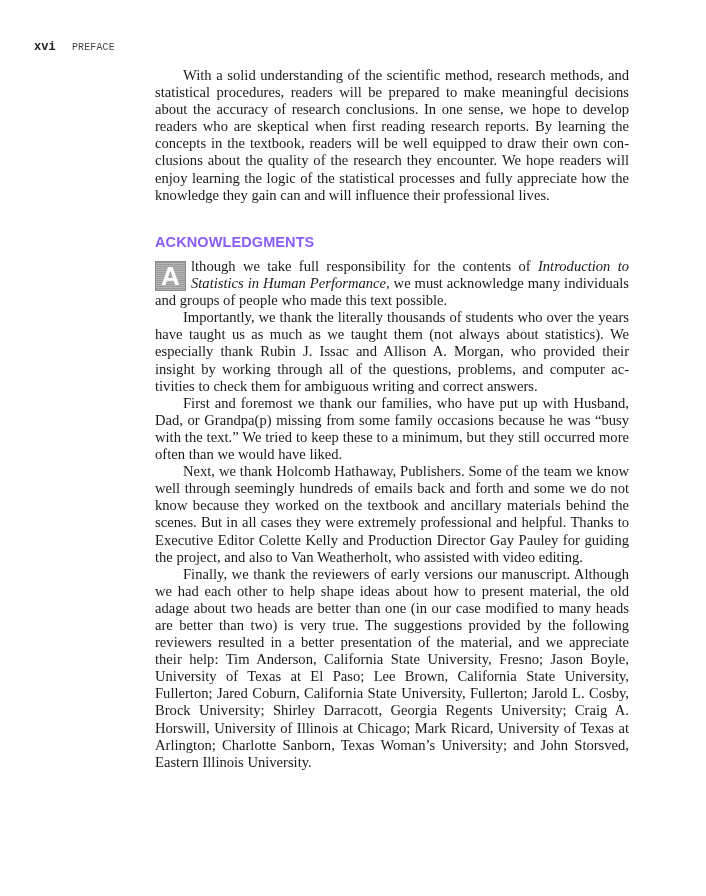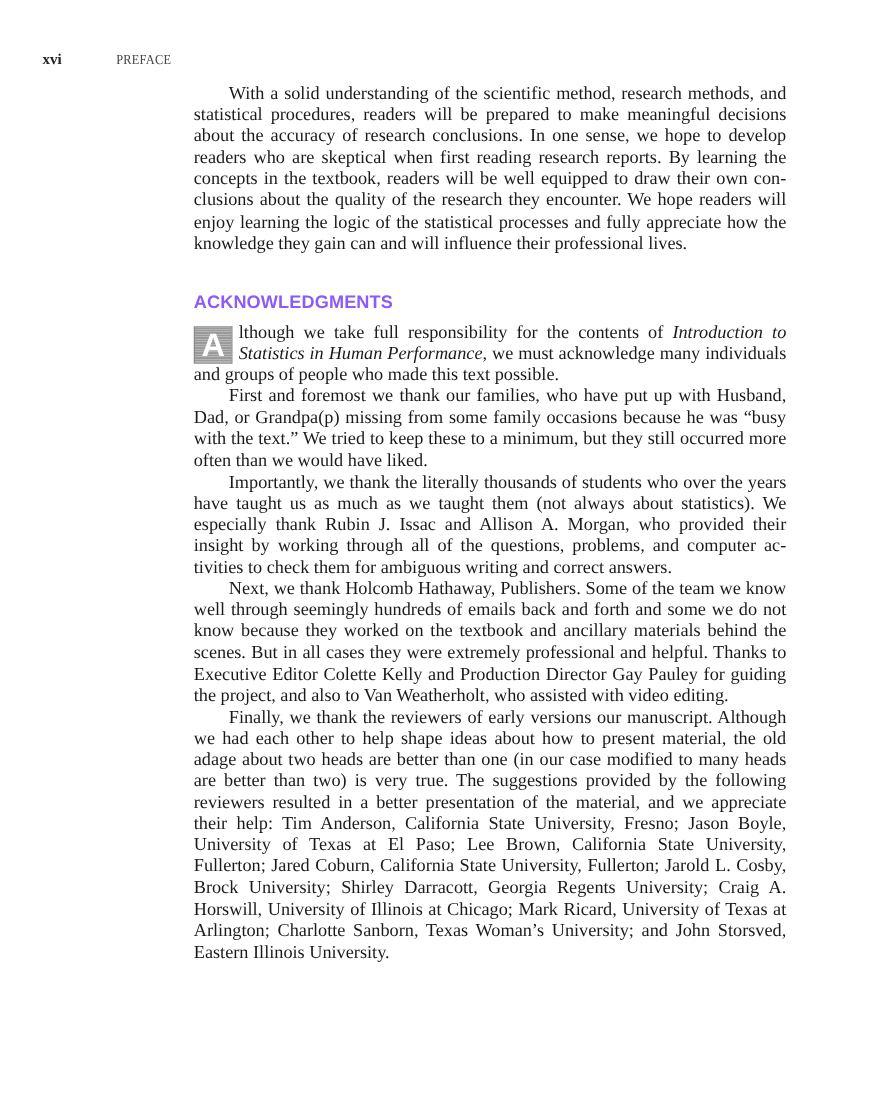--- a/index.html
+++ b/index.html
@@ -1,20 +1,20 @@
 <!DOCTYPE html>
 <html><head>
 <meta charset="utf-8">
 <style>
   html, body { margin: 0; padding: 0; background: #ffffff; }
   body { width: 706px; height: 896px; position: relative; overflow: hidden; }
   .running-head {
     position: absolute; left: 34px; top: 40px;
-    font-family: Liberation Serif, serif; font-size: 11px; color: #333;
-    display: flex; align-items: baseline; gap: 28px;
+    font-family: Liberation Mono, monospace; font-size: 11px; color: #333;
+    display: flex; align-items: baseline;
   }
   .folio { font-weight: bold; font-size: 12px; color: #222; margin-right: 16px; }
   .section-name { letter-spacing: 0.2px; color: #444; transform: scaleX(0.9); transform-origin: left; display: inline-block; }
   .body-text {
     position: absolute; left: 155px; width: 474px;
     font-family: "Liberation Serif", serif; font-size: 14.6px; line-height: 17.1px;
     color: #1a1a1a; text-align: justify; hyphens: manual;
   }
   .body-text p { margin: 0; text-indent: 28px; }
   #intro { top: 67px; }
@@ -44,17 +44,17 @@
 </div>
 
 <div class="body-text" id="intro">
   <p>With a solid understanding of the scientific method, research methods, and statistical procedures, readers will be prepared to make meaningful decisions about the accuracy of research conclusions. In one sense, we hope to develop readers who are skeptical when first reading research reports. By learning the concepts in the textbook, readers will be well equipped to draw their own con­clusions about the quality of the research they encounter. We hope readers will enjoy learning the logic of the statistical processes and fully appreciate how the knowledge they gain can and will influence their professional lives.</p>
 </div>
 
 <div class="heading">ACKNOWLEDGMENTS</div>
 
 <div class="body-text" id="ack">
   <p class="first"><span class="dropcap">A</span><span>lthough we take full responsibility for the contents of </span><em>Introduction to Statistics in Human Performance,</em><span> we must acknowledge many individu­als and groups of people who made this text possible.</span></p>
+  <p>Importantly, we thank the literally thousands of students who over the years have taught us as much as we taught them (not always about statistics). We especially thank Rubin J. Issac and Allison A. Morgan, who provided their insight by working through all of the questions, problems, and computer ac­tivities to check them for ambiguous writing and correct answers.</p>
   <p>First and foremost we thank our families, who have put up with Husband, Dad, or Grandpa(p) missing from some family occasions because he was “busy with the text.” We tried to keep these to a minimum, but they still occurred more often than we would have liked.</p>
-  <p>Importantly, we thank the literally thousands of students who over the years have taught us as much as we taught them (not always about statistics). We especially thank Rubin J. Issac and Allison A. Morgan, who provided their insight by working through all of the questions, problems, and computer ac­tivities to check them for ambiguous writing and correct answers.</p>
   <p>Next, we thank Holcomb Hathaway, Publishers. Some of the team we know well through seemingly hundreds of emails back and forth and some we do not know because they worked on the textbook and ancillary materi­als behind the scenes. But in all cases they were extremely professional and helpful. Thanks to Executive Editor Colette Kelly and Production Director Gay Pauley for guiding the project, and also to Van Weatherholt, who assisted with video editing.</p>
   <p>Finally, we thank the reviewers of early versions our manuscript. Al­though we had each other to help shape ideas about how to present material, the old adage about two heads are better than one (in our case modified to many heads are better than two) is very true. The suggestions provided by the following reviewers resulted in a better presentation of the material, and we appreciate their help: Tim Anderson, California State University, Fresno; Jason Boyle, University of Texas at El Paso; Lee Brown, California State Uni­versity, Fullerton; Jared Coburn, California State University, Fullerton; Jarold L. Cosby, Brock University; Shirley Darracott, Georgia Regents University; Craig A. Horswill, University of Illinois at Chicago; Mark Ricard, Univer­sity of Texas at Arlington; Charlotte Sanborn, Texas Woman’s University; and John Storsved, Eastern Illinois University.</p>
 </div>
 
 </body></html>

